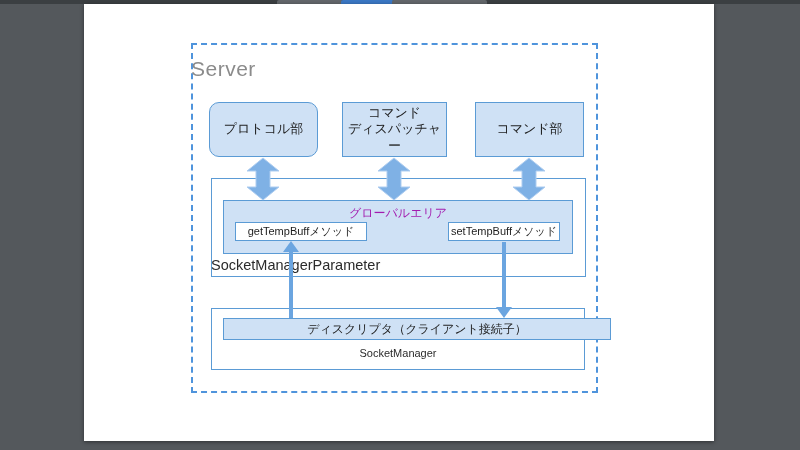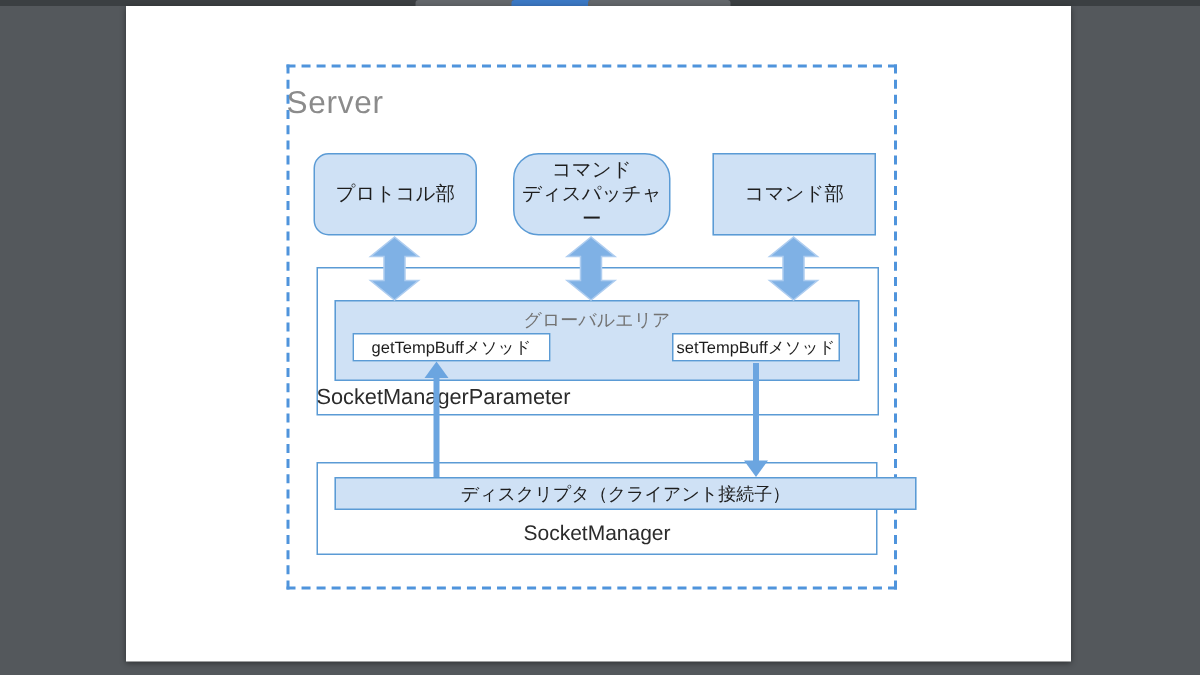--- a/index.html
+++ b/index.html
@@ -49,47 +49,47 @@
     color: #1d1d1d;
   }
   .white-box {
     position: absolute;
     background: #ffffff;
     border: 1.5px solid #5b9bd5;
   }
 
   .comp { font-size: 13px; line-height: 1.25; white-space: pre-line; }
   .comp-1 { left: 209px; top: 102px; width: 109px; height: 55px; border-radius: 10px; }
-  .comp-2 { left: 342px; top: 102px; width: 105px; height: 55px; border-radius: 17px; }
+  .comp-2 { left: 342px; top: 102px; width: 105px; height: 55px; }
   .comp-3 { left: 475px; top: 102px; width: 109px; height: 55px; }
 
   .smp-box { left: 211px; top: 178px; width: 375px; height: 99px; }
   .smp-label {
     position: absolute; left: 211px; top: 257px; width: 375px;
     text-align: left; font-size: 14.5px; color: #2b2b2b;
   }
 
   .global-area { left: 223px; top: 200px; width: 350px; height: 54px;
     border-width: 1px;
     align-items: flex-start; justify-content: center;
   }
-  .global-area-label { font-size: 12px; margin-top: 4px; color: #737373; }
+  .global-area-label { font-size: 12px; margin-top: 4px; color: #a21caf; }
 
   .method-box {
     border-width: 1px;
     display: flex; align-items: center; justify-content: center;
     font-size: 11px; color: #1d1d1d;
   }
   .method-get { left: 235px; top: 222px; width: 132px; height: 19px; align-items: center; }
   .method-set { left: 448px; top: 222px; width: 112px; height: 19px; }
 
   .sm-box { left: 211px; top: 308px; width: 374px; height: 62px; }
   .sm-label {
     position: absolute; left: 211px; top: 347px; width: 374px;
-    text-align: center; font-size: 14px; color: #2b2b2b;
+    text-align: center; font-size: 11px; color: #2b2b2b;
   }
   .descriptor { left: 223px; top: 318px; width: 388px; height: 22px;
     border-width: 1px; font-size: 12px; }
 
   
   svg.arrows {
     position: absolute; left: 0; top: 0; width: 800px; height: 450px;
     pointer-events: none;
   }
 </style>

